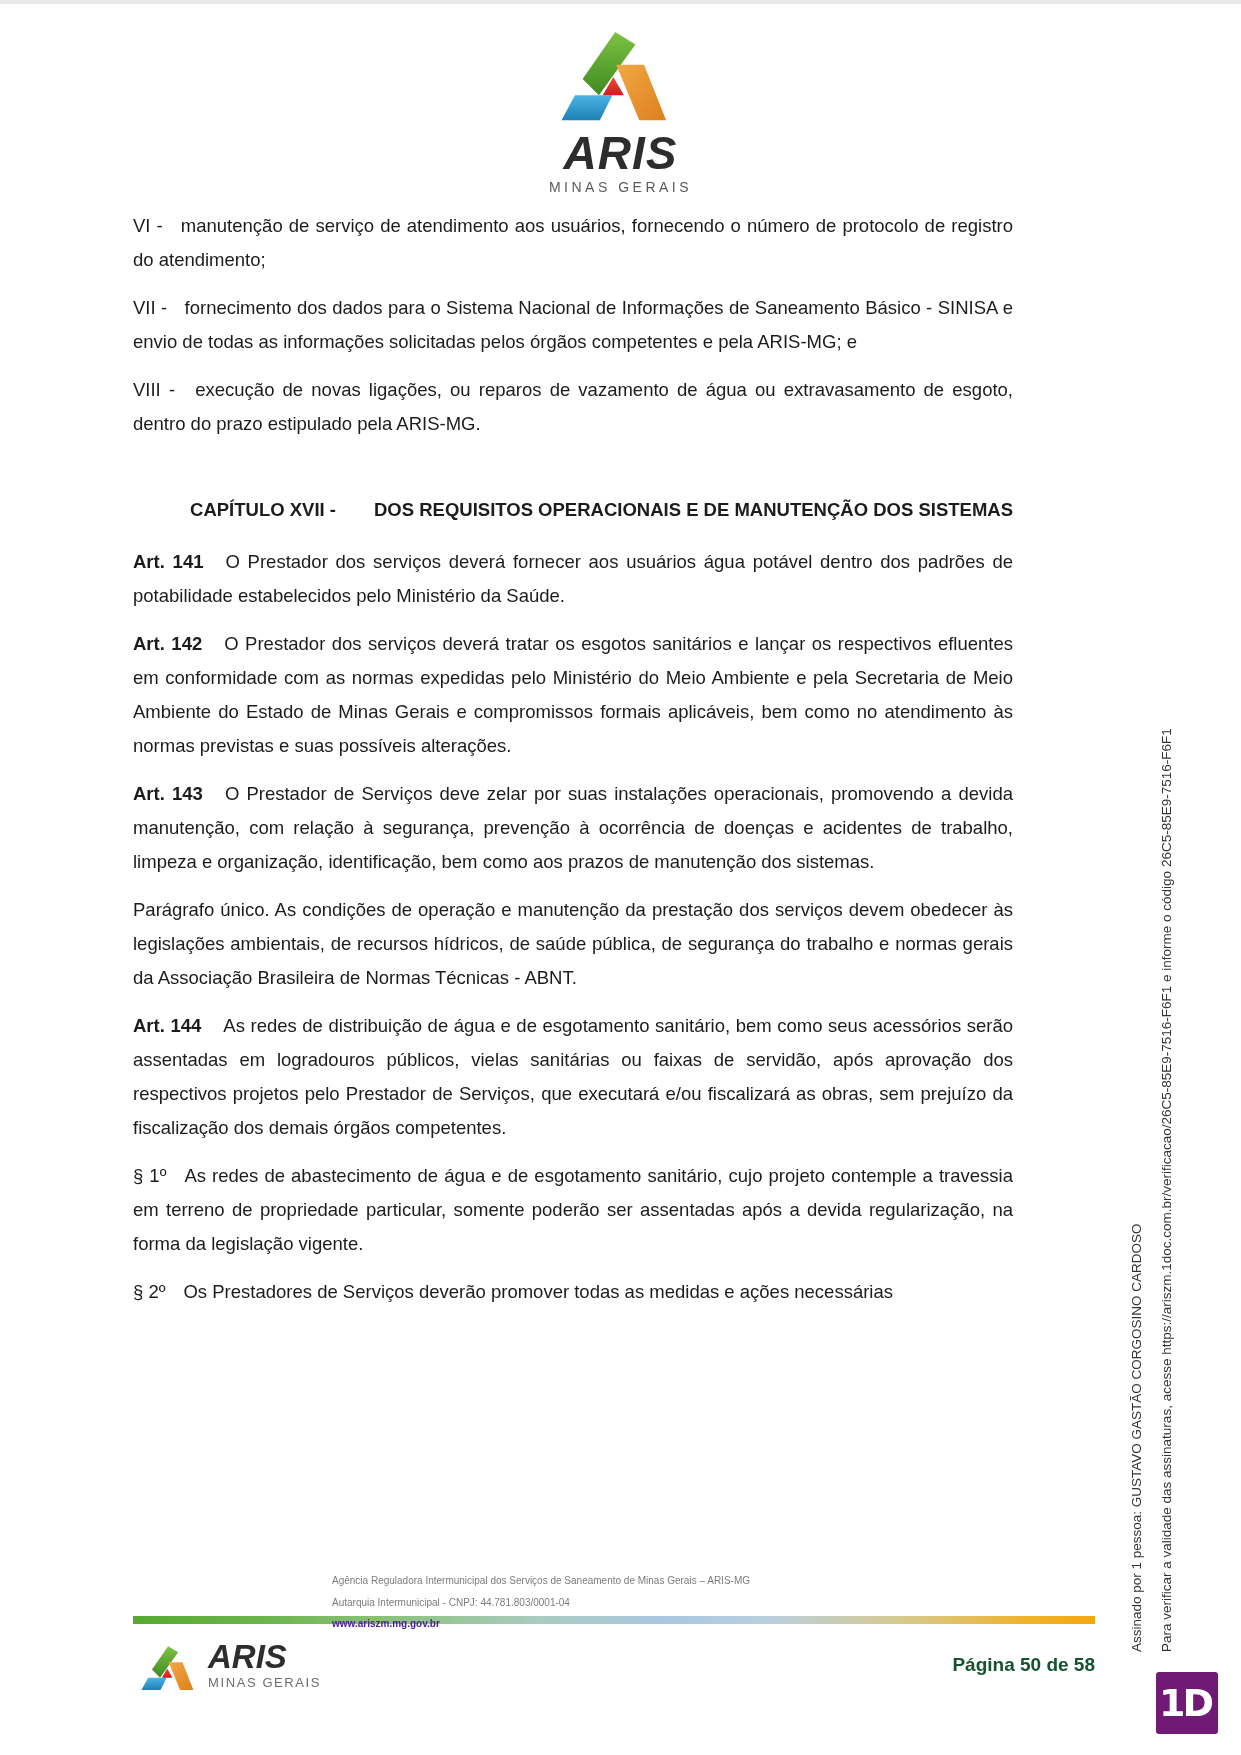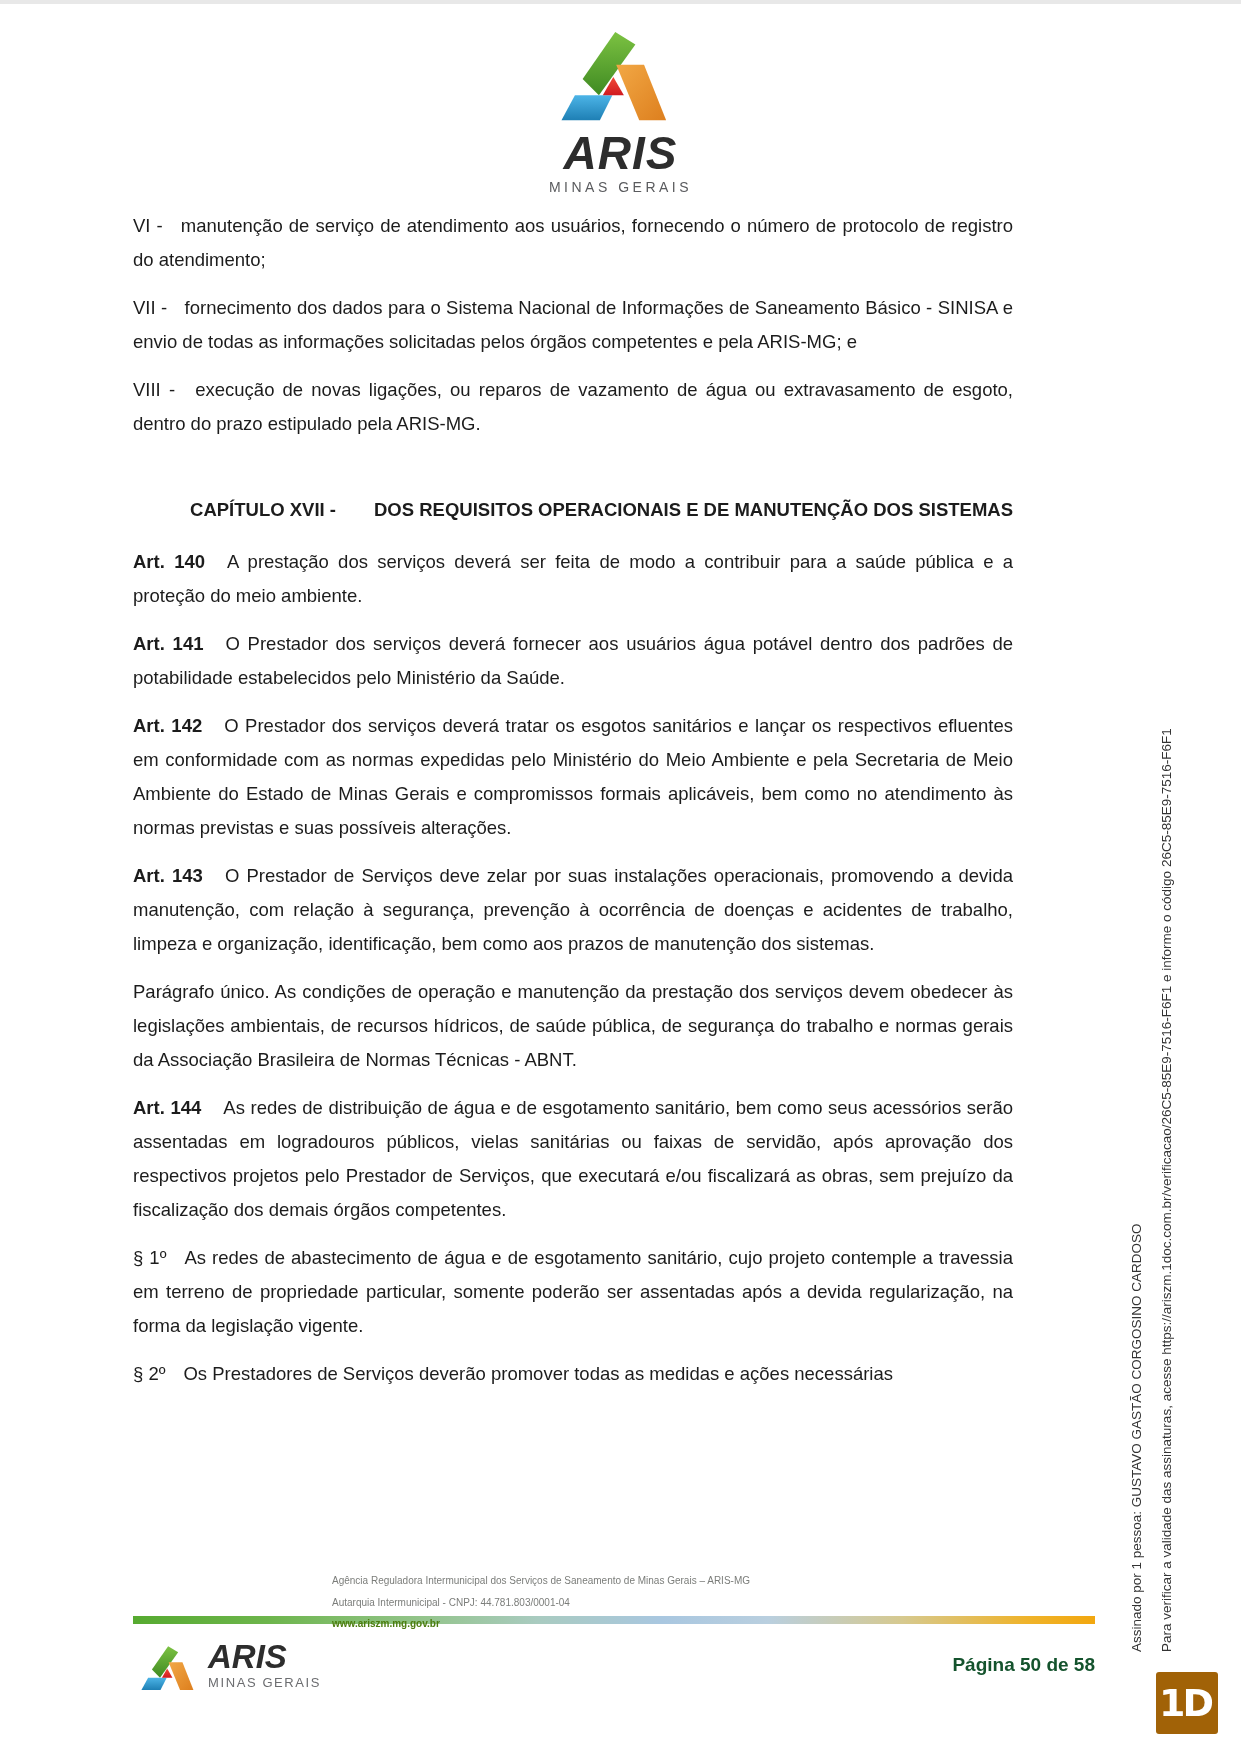--- a/index.html
+++ b/index.html
@@ -73,28 +73,28 @@
   .footer-logo .fl-brand {
     font-size:33px; font-weight:bold; font-style:italic; color:#2d2d2d; line-height:1;
   }
   .footer-logo .fl-sub {
     font-size:13px; color:#6c6d70; letter-spacing:1.6px; margin-top:2px;
   }
   .footer-info {
     position:absolute; left:332px; top:1566px;
     font-size:10px; line-height:21.5px; color:#7b7d7a;
   }
-  .footer-info .site { font-weight:bold; color:#4d7c0f; }
+  .footer-info .site { font-weight:bold; color:#4c1d95; }
   .page-indicator {
     position:absolute; left:860px; top:1650px; width:235px;
     text-align:right; font-size:19px; font-weight:bold; color:#14532d;
   }
   .onedoc-badge {
     position:absolute; left:1156px; top:1668px;
-    width:62px; height:62px; background:#a16207; border-radius:3px;
+    width:62px; height:62px; background:#701a75; border-radius:3px;
     display:flex; align-items:center; justify-content:center;
   }
   .onedoc-badge span {
     color:#ffffff; font-weight:bold; font-size:38px;
     letter-spacing:-3px; font-family:"DejaVu Sans", sans-serif;
     transform:translateX(-2px);
   }
 </style>
 </head>
 <body>
@@ -128,21 +128,20 @@
     </svg>
     <div class="logo-brand">ARIS</div>
     <div class="logo-sub">MINAS GERAIS</div>
   </div>
 
   <div class="doc-body">
       <p class="para item"><span class="label">VI - </span><span>manutenção de serviço de atendimento aos usuários, fornecendo o número de protocolo de registro do atendimento;</span></p>
       <p class="para item"><span class="label">VII - </span><span>fornecimento dos dados para o Sistema Nacional de Informações de Saneamento Básico - SINISA e envio de todas as informações solicitadas pelos órgãos competentes e pela ARIS-MG; e</span></p>
       <p class="para item"><span class="label">VIII - </span><span>execução de novas ligações, ou reparos de vazamento de água ou extravasamento de esgoto, dentro do prazo estipulado pela ARIS-MG.</span></p>
       <p class="para chapter"><span class="label">CAPÍTULO XVII -</span><span>DOS REQUISITOS OPERACIONAIS E DE MANUTENÇÃO DOS SISTEMAS</span></p>
-      <p class="para article"><span class="label">Art. 140</span><span>A prestação dos serviços deverá ser feita de modo a contribuir para a saúde pública e a proteção do meio ambiente.</span></p>
       <p class="para article"><span class="label">Art. 141</span><span>O Prestador dos serviços deverá fornecer aos usuários água potável dentro dos padrões de potabilidade estabelecidos pelo Ministério da Saúde.</span></p>
       <p class="para article"><span class="label">Art. 142</span><span>O Prestador dos serviços deverá tratar os esgotos sanitários e lançar os respectivos efluentes em conformidade com as normas expedidas pelo Ministério do Meio Ambiente e pela Secretaria de Meio Ambiente do Estado de Minas Gerais e compromissos formais aplicáveis, bem como no atendimento às normas previstas e suas possíveis alterações.</span></p>
       <p class="para article"><span class="label">Art. 143</span><span>O Prestador de Serviços deve zelar por suas instalações operacionais, promovendo a devida manutenção, com relação à segurança, prevenção à ocorrência de doenças e acidentes de trabalho, limpeza e organização, identificação, bem como aos prazos de manutenção dos sistemas.</span></p>
       <p class="para plain"><span>Parágrafo único. As condições de operação e manutenção da prestação dos serviços devem obedecer às legislações ambientais, de recursos hídricos, de saúde pública, de segurança do trabalho e normas gerais da Associação Brasileira de Normas Técnicas - ABNT.</span></p>
       <p class="para article"><span class="label">Art. 144</span><span>As redes de distribuição de água e de esgotamento sanitário, bem como seus acessórios serão assentadas em logradouros públicos, vielas sanitárias ou faixas de servidão, após aprovação dos respectivos projetos pelo Prestador de Serviços, que executará e/ou fiscalizará as obras, sem prejuízo da fiscalização dos demais órgãos competentes.</span></p>
       <p class="para section"><span class="label">§ 1º</span><span>As redes de abastecimento de água e de esgotamento sanitário, cujo projeto contemple a travessia em terreno de propriedade particular, somente poderão ser assentadas após a devida regularização, na forma da legislação vigente.</span></p>
       <p class="para section"><span class="label">§ 2º</span><span>Os Prestadores de Serviços deverão promover todas as medidas e ações necessárias</span></p>
     </div>
 
   <div class="vertical-note vnote-1">Assinado por 1 pessoa:  GUSTAVO GASTÃO CORGOSINO CARDOSO</div>

